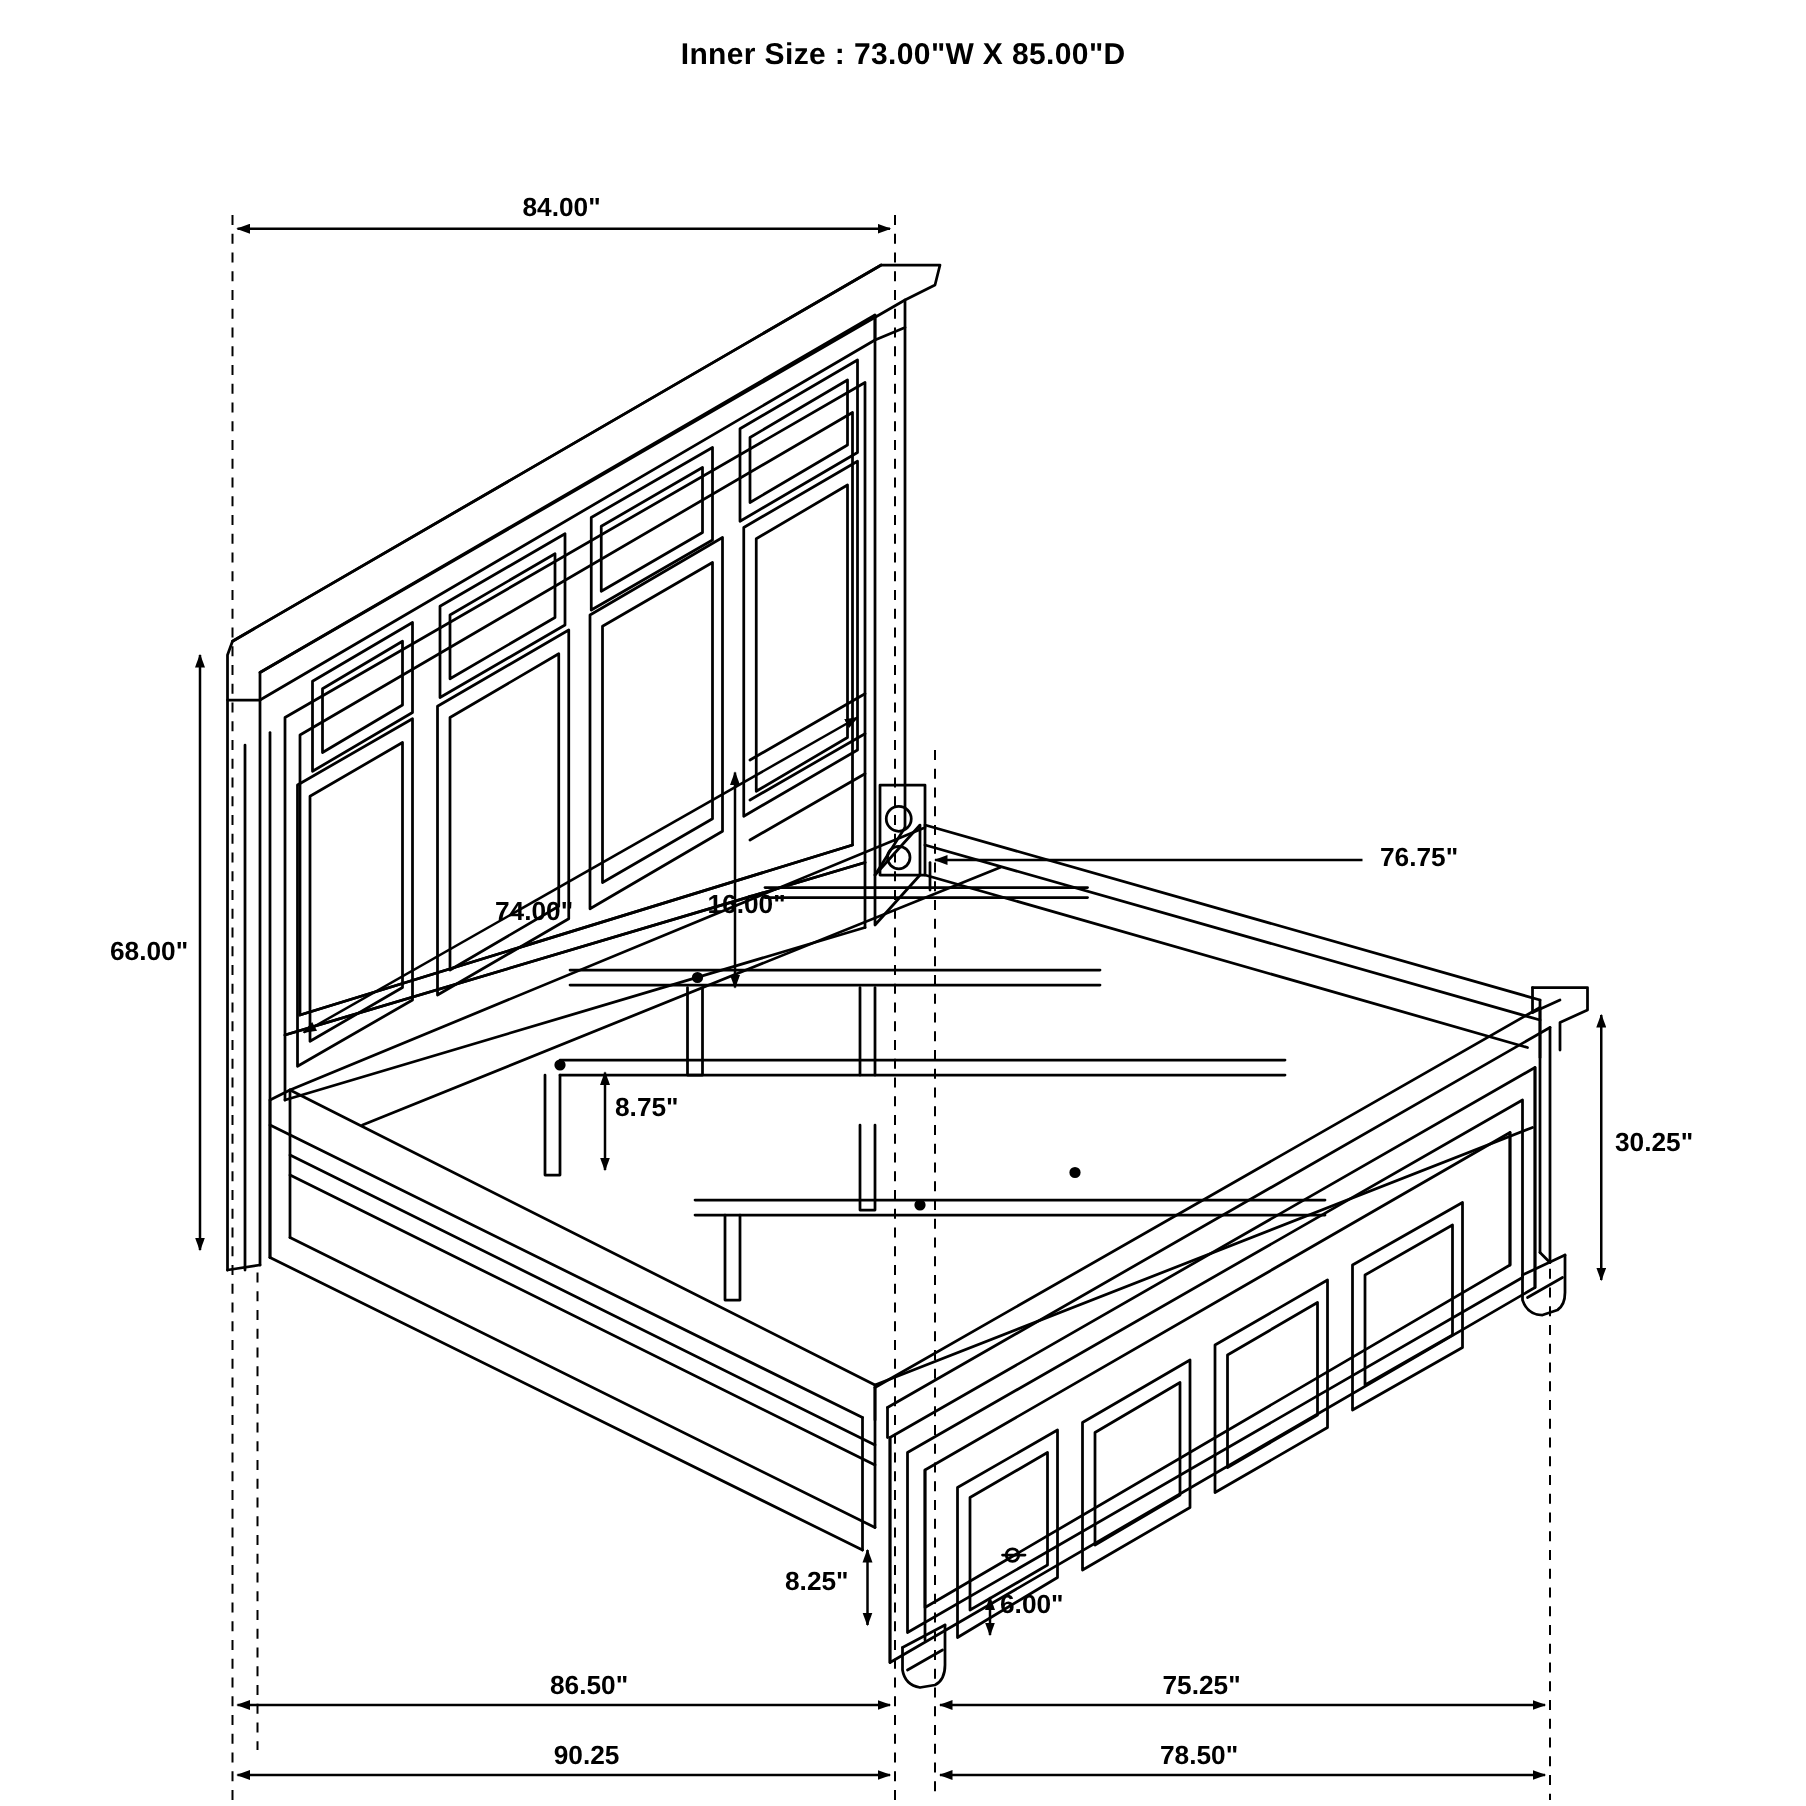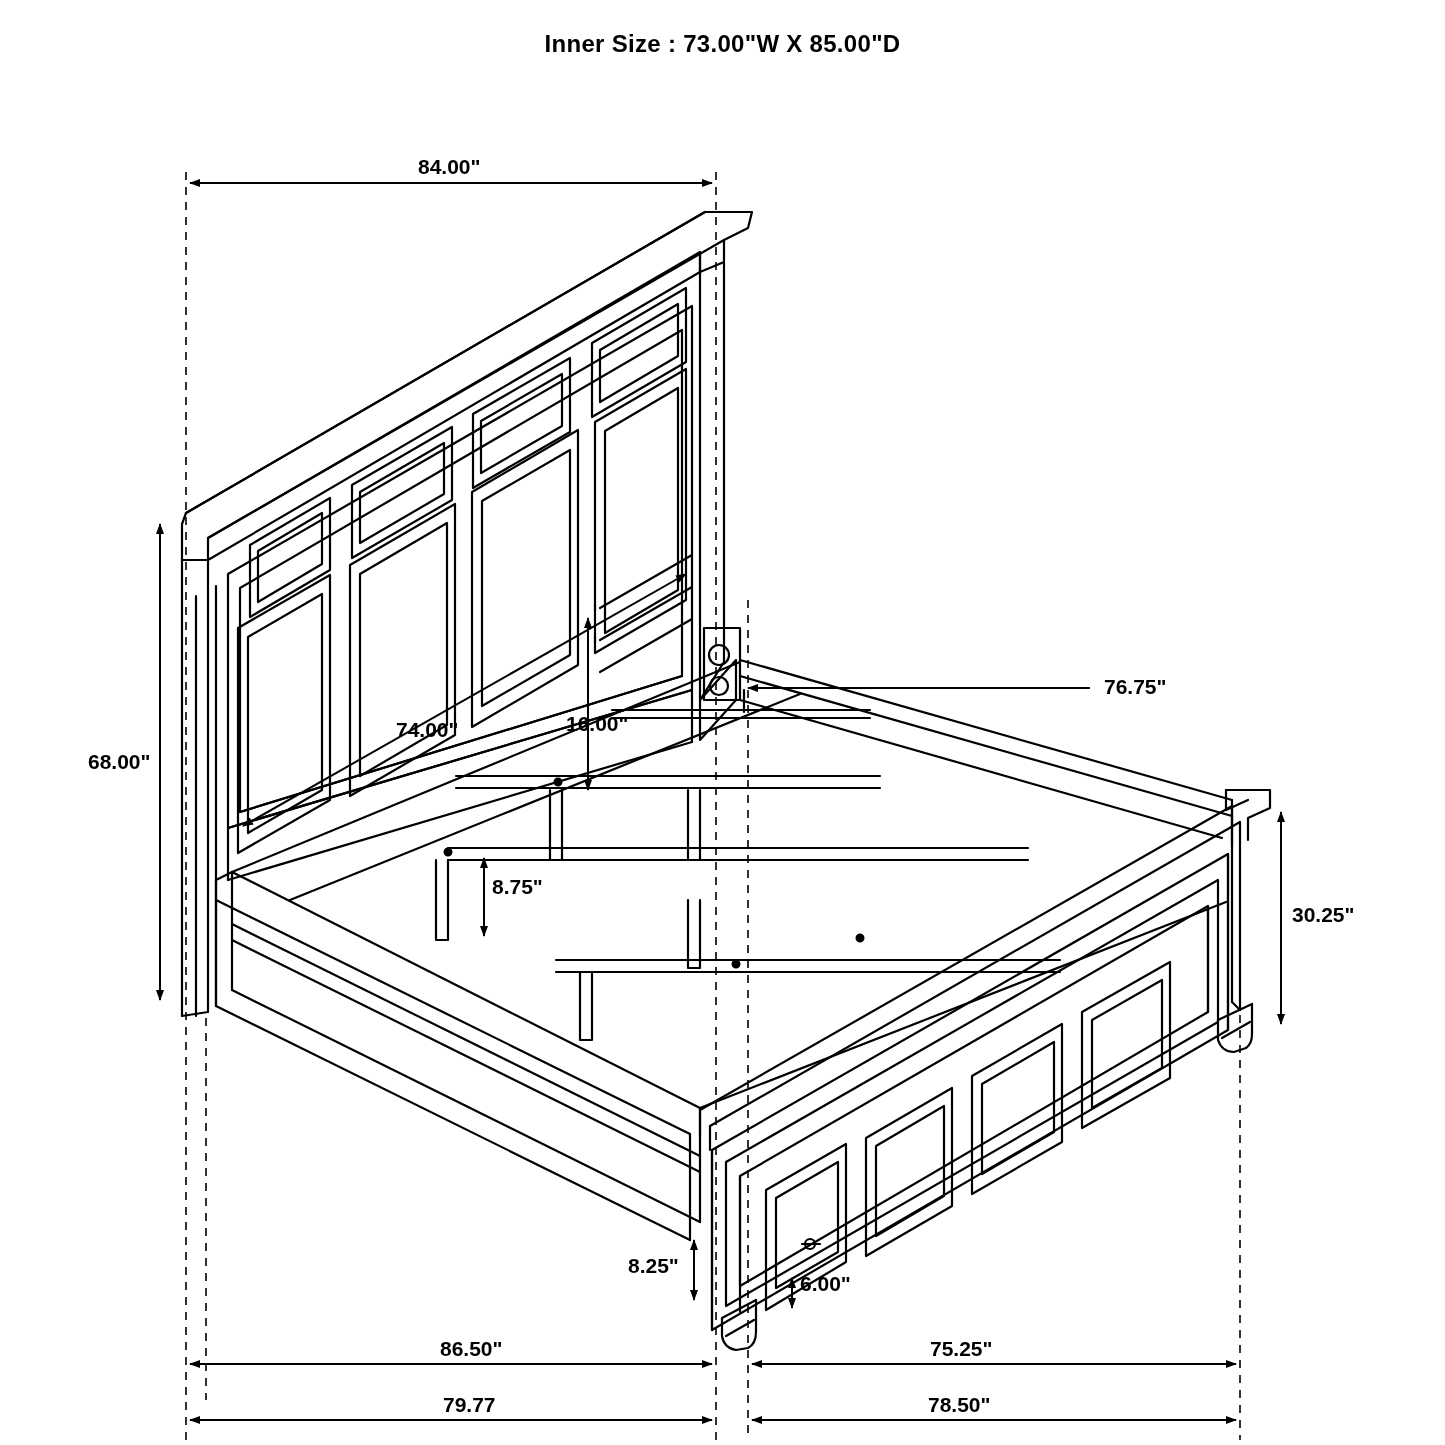--- a/index.html
+++ b/index.html
@@ -240,16 +240,16 @@
   <div class="dim-label" style="left:88px; top:750px;">68.00"</div>
   <div class="dim-label" style="left:396px; top:718px;">74.00"</div>
   <div class="dim-label" style="left:566px; top:712px;">16.00"</div>
   <div class="dim-label" style="left:492px; top:875px;">8.75"</div>
   <div class="dim-label" style="left:1104px; top:675px;">76.75"</div>
   <div class="dim-label" style="left:1292px; top:903px;">30.25"</div>
   <div class="dim-label" style="left:628px; top:1254px;">8.25"</div>
   <div class="dim-label" style="left:800px; top:1272px;">6.00"</div>
   <div class="dim-label" style="left:440px; top:1337px;">86.50"</div>
   <div class="dim-label" style="left:930px; top:1337px;">75.25"</div>
-  <div class="dim-label" style="left:443px; top:1393px;">79.77</div>
+  <div class="dim-label" style="left:443px; top:1393px;">90.25</div>
   <div class="dim-label" style="left:928px; top:1393px;">78.50"</div>
 
 </div>
 
 </body></html>

